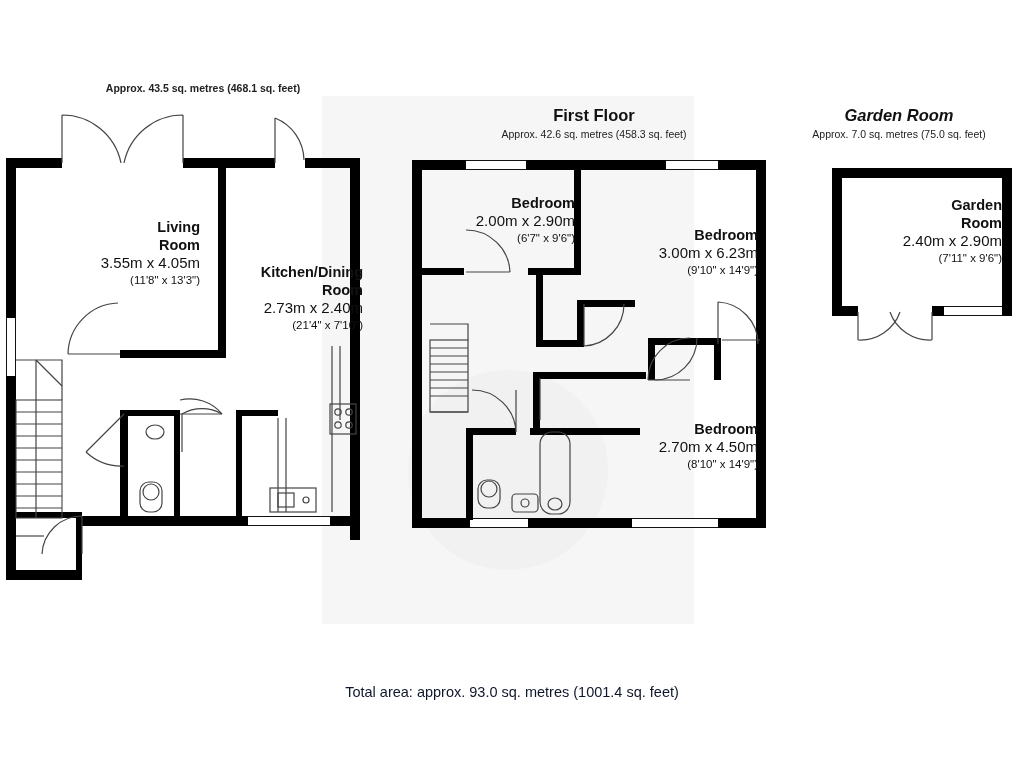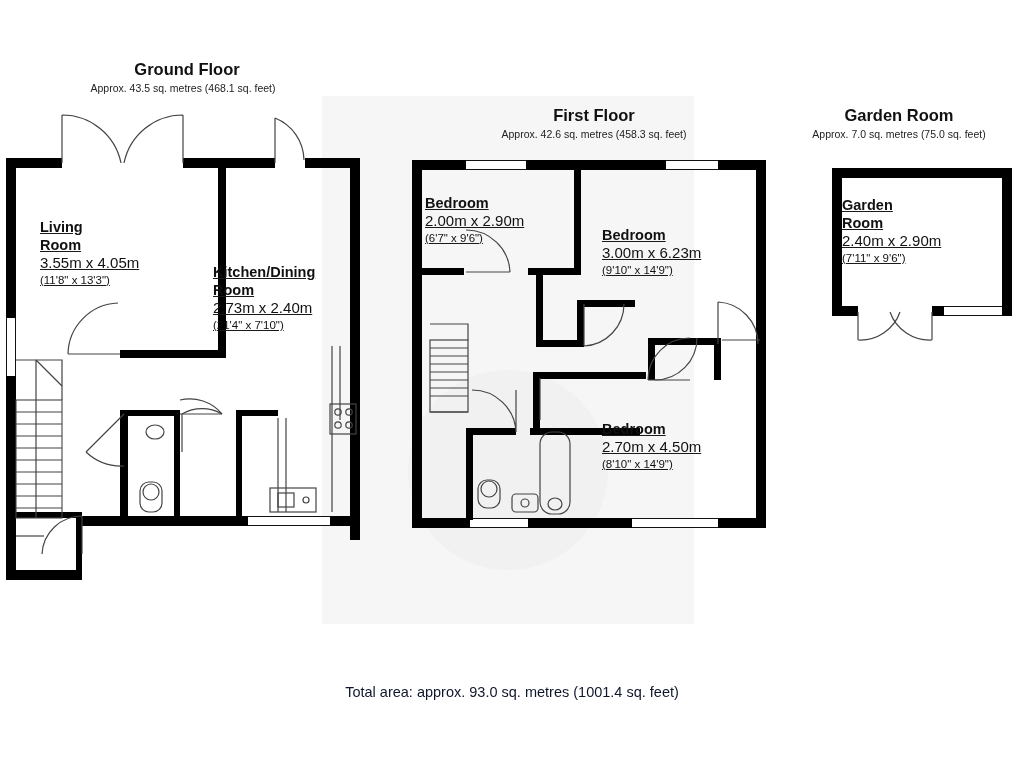--- a/index.html
+++ b/index.html
@@ -57,24 +57,23 @@
   .plan-sub {
     position: absolute;
     text-align: center;
     font-size: 10.5px;
     color: #222;
     white-space: nowrap;
   }
   
   .room {
     position: absolute;
-    text-align: left;
+    text-align: right;
     line-height: 1.25;
     white-space: nowrap;
-    text-decoration: underline;
   }
   .room .nm {
     font-weight: bold;
     font-size: 14.5px;
     color: #111;
     display: block;
   }
   .room .dm {
     font-size: 15px;
     color: #111;
@@ -120,27 +119,26 @@
   }
 </style>
 </head>
 <body>
 
 <div class="stage">
 
   <div class="wm-band"></div>
   <div class="wm-circle"></div>
 
-  <div class="plan-title" style="left:48px; top:60px; width:278px;">Ground Floor</div>
-  <div class="plan-sub" style="left:44px; top:82px; width:278px;">Approx. 43.5 sq. metres (468.1 sq. feet)</div>
+  <div class="plan-sub" style="left:64px; top:82px; width:278px;font-weight:bold;">Approx. 43.5 sq. metres (468.1 sq. feet)</div>
 
   <div class="plan-title" style="left:455px; top:106px; width:278px;">First Floor</div>
   <div class="plan-sub" style="left:455px; top:128px; width:278px;">Approx. 42.6 sq. metres (458.3 sq. feet)</div>
 
-  <div class="plan-title" style="left:780px; top:106px; width:238px;">Garden Room</div>
+  <div class="plan-title" style="left:780px; top:106px; width:238px;font-style:italic;">Garden Room</div>
   <div class="plan-sub" style="left:780px; top:128px; width:238px;">Approx. 7.0 sq. metres (75.0 sq. feet)</div>
 
   <div class="wall" style="left:6px; top:158px; width:10px; height:422px;"></div>
 
   <div class="wall" style="left:6px; top:158px; width:56px; height:10px;"></div>
 
   <div class="wall" style="left:183px; top:158px; width:92px; height:10px;"></div>
   <div class="wall" style="left:305px; top:158px; width:55px; height:10px;"></div>
 
   <div class="wall" style="left:350px; top:158px; width:10px; height:382px;"></div>

